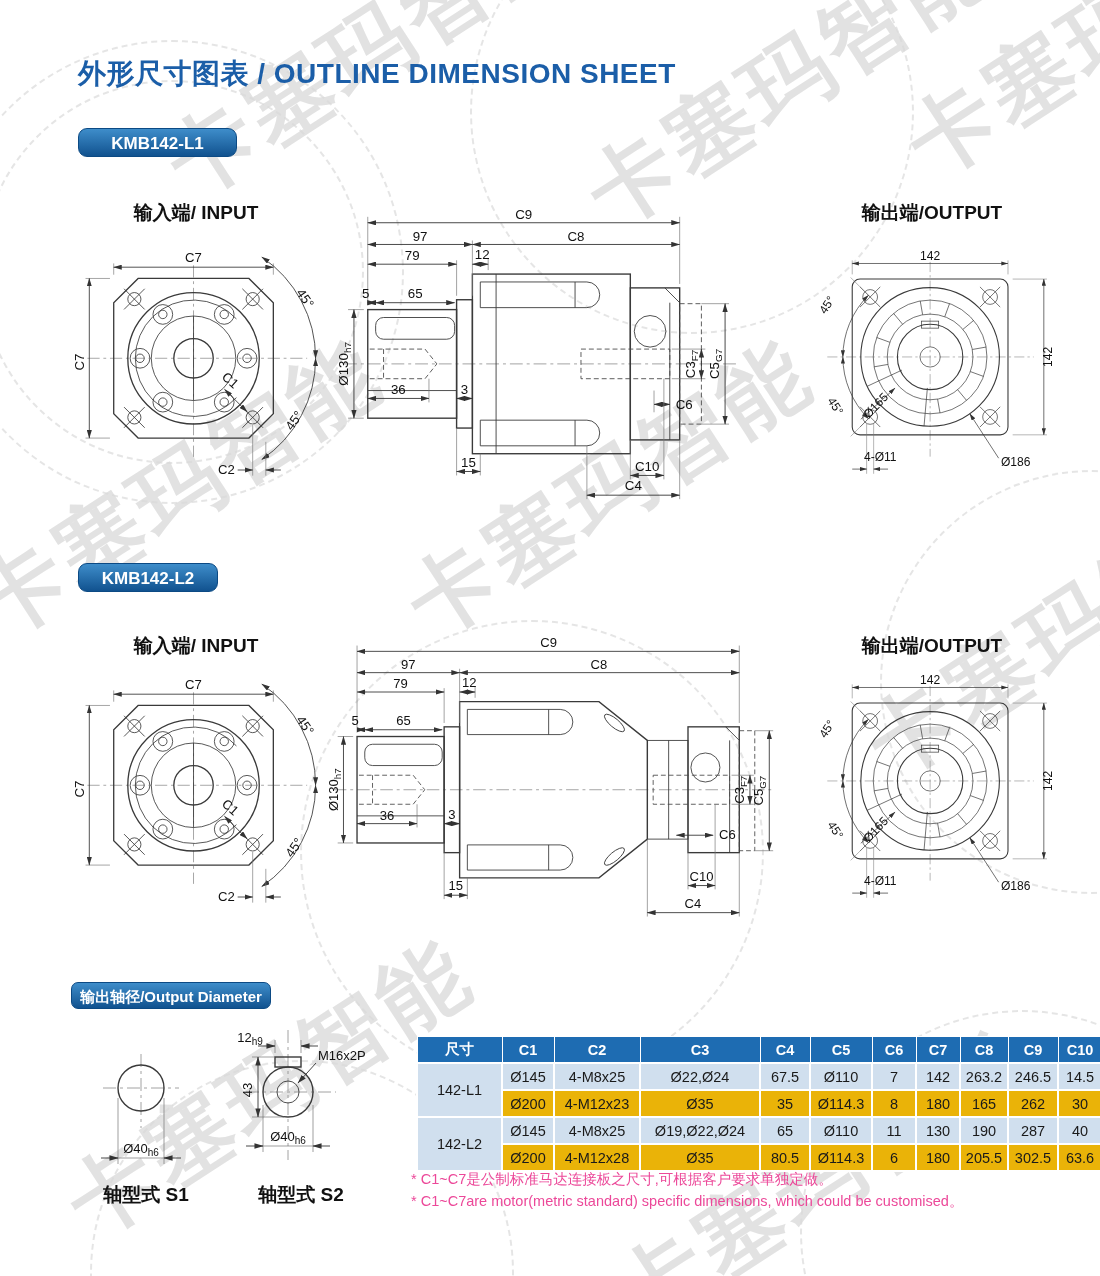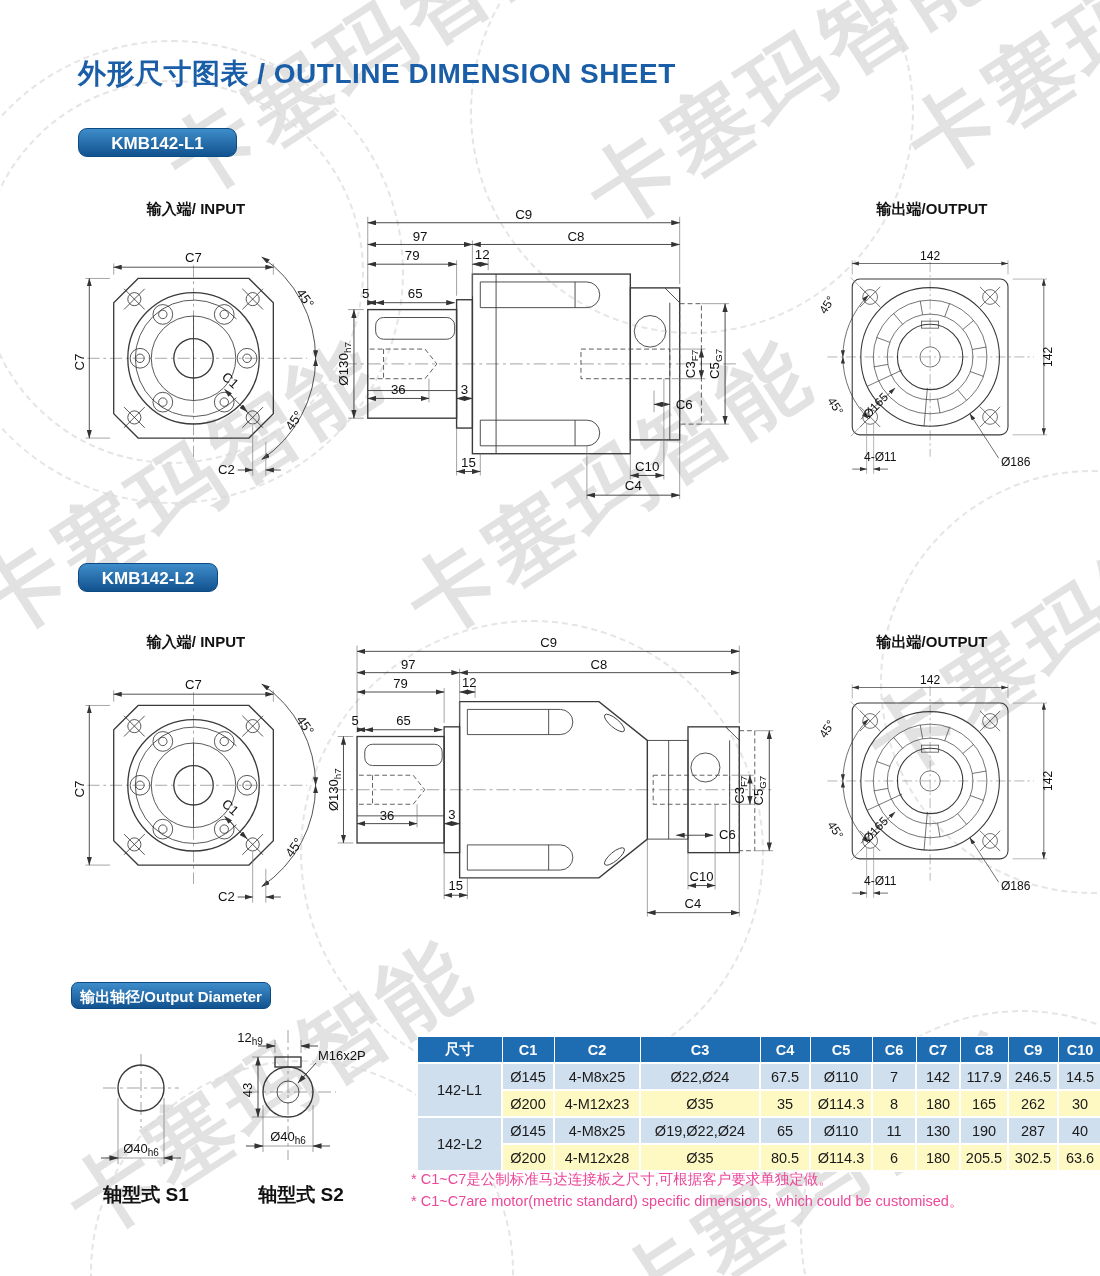--- a/index.html
+++ b/index.html
@@ -10,38 +10,38 @@
   .wm-text{position:absolute;font-size:86px;font-weight:bold;color:#d9d9d9;white-space:nowrap;
            transform:rotate(-33deg);letter-spacing:6px;opacity:.75;}
   .wm-circ{position:absolute;border:2px dashed #dfdfdf;border-radius:50%;opacity:.8;}
   
   .content{position:absolute;inset:0;z-index:1;margin-left:16px;}
   .page-title{position:absolute;left:62px;top:55px;font-size:28px;font-weight:bold;color:#1b5ea8;
               letter-spacing:.5px;}
   .badge{position:absolute;height:29px;line-height:29px;text-align:center;color:#fff;
          font-size:17px;font-weight:bold;border-radius:9px;
          background:linear-gradient(#3e8dca,#11528f);border:1px solid #0c4a84;box-sizing:border-box;}
-  .viewlabel{position:absolute;font-size:15px;font-weight:bold;color:#111;text-align:center;}
+  .viewlabel{position:absolute;font-size:19px;font-weight:bold;color:#111;text-align:center;}
   .shaftlabel{position:absolute;font-size:19px;font-weight:bold;color:#111;text-align:center;}
   svg.drw{position:absolute;overflow:visible;}
   svg.drw text{font-family:"Liberation Sans",sans-serif;fill:#111;}
   .ol{fill:none;stroke:#3a3a3a;stroke-width:1.4;}
   .tl{fill:none;stroke:#3a3a3a;stroke-width:.9;}
   .hd{fill:none;stroke:#4a4a4a;stroke-width:.9;stroke-dasharray:5 3;}
   .cl{fill:none;stroke:#8a8a8a;stroke-width:.8;stroke-dasharray:13 4 3 4;}
   .dl{fill:none;stroke:#333;stroke-width:.9;}
   .xl{stroke:#777;stroke-width:.7;}
   
   .dimtable{position:absolute;left:400px;top:1036px;width:685px;border-collapse:collapse;
             font-size:14.5px;table-layout:fixed;}
   .dimtable th{background:#1e6cb2;color:#fff;font-weight:bold;height:25px;border:1px solid #fff;
                text-align:center;padding:0;}
   .dimtable td{background:#d0dfee;color:#1a1a1a;height:25px;border:2px solid #fff;
                text-align:center;padding:0;}
-  .dimtable tr.alt td{background:#fef9c3;}
+  .dimtable tr.alt td{background:#eab308;}
   .dimtable tr.gsep td{border-top:2px solid #5f6b76;}
   .note{position:absolute;left:395px;font-size:14.5px;color:#ec4899;}
 </style>
 </head>
 <body>
 
 <div id="page">
 
   <div class="wm-layer">
     <div class="wm-circ" style="left:-60px;top:40px;width:460px;height:460px;"></div>
@@ -577,21 +577,21 @@
       <tbody>
         <tr>
           <td rowspan="2">142-L1</td>
           <td>Ø145</td>
           <td>4-M8x25</td>
           <td>Ø22,Ø24</td>
           <td>67.5</td>
           <td>Ø110</td>
           <td>7</td>
           <td>142</td>
-          <td>117.9</td>
+          <td>263.2</td>
           <td>246.5</td>
           <td>14.5</td>
         </tr>
         <tr class="alt">
           <td>Ø200</td>
           <td>4-M12x23</td>
           <td>Ø35</td>
           <td>35</td>
           <td>Ø114.3</td>
           <td>8</td>

